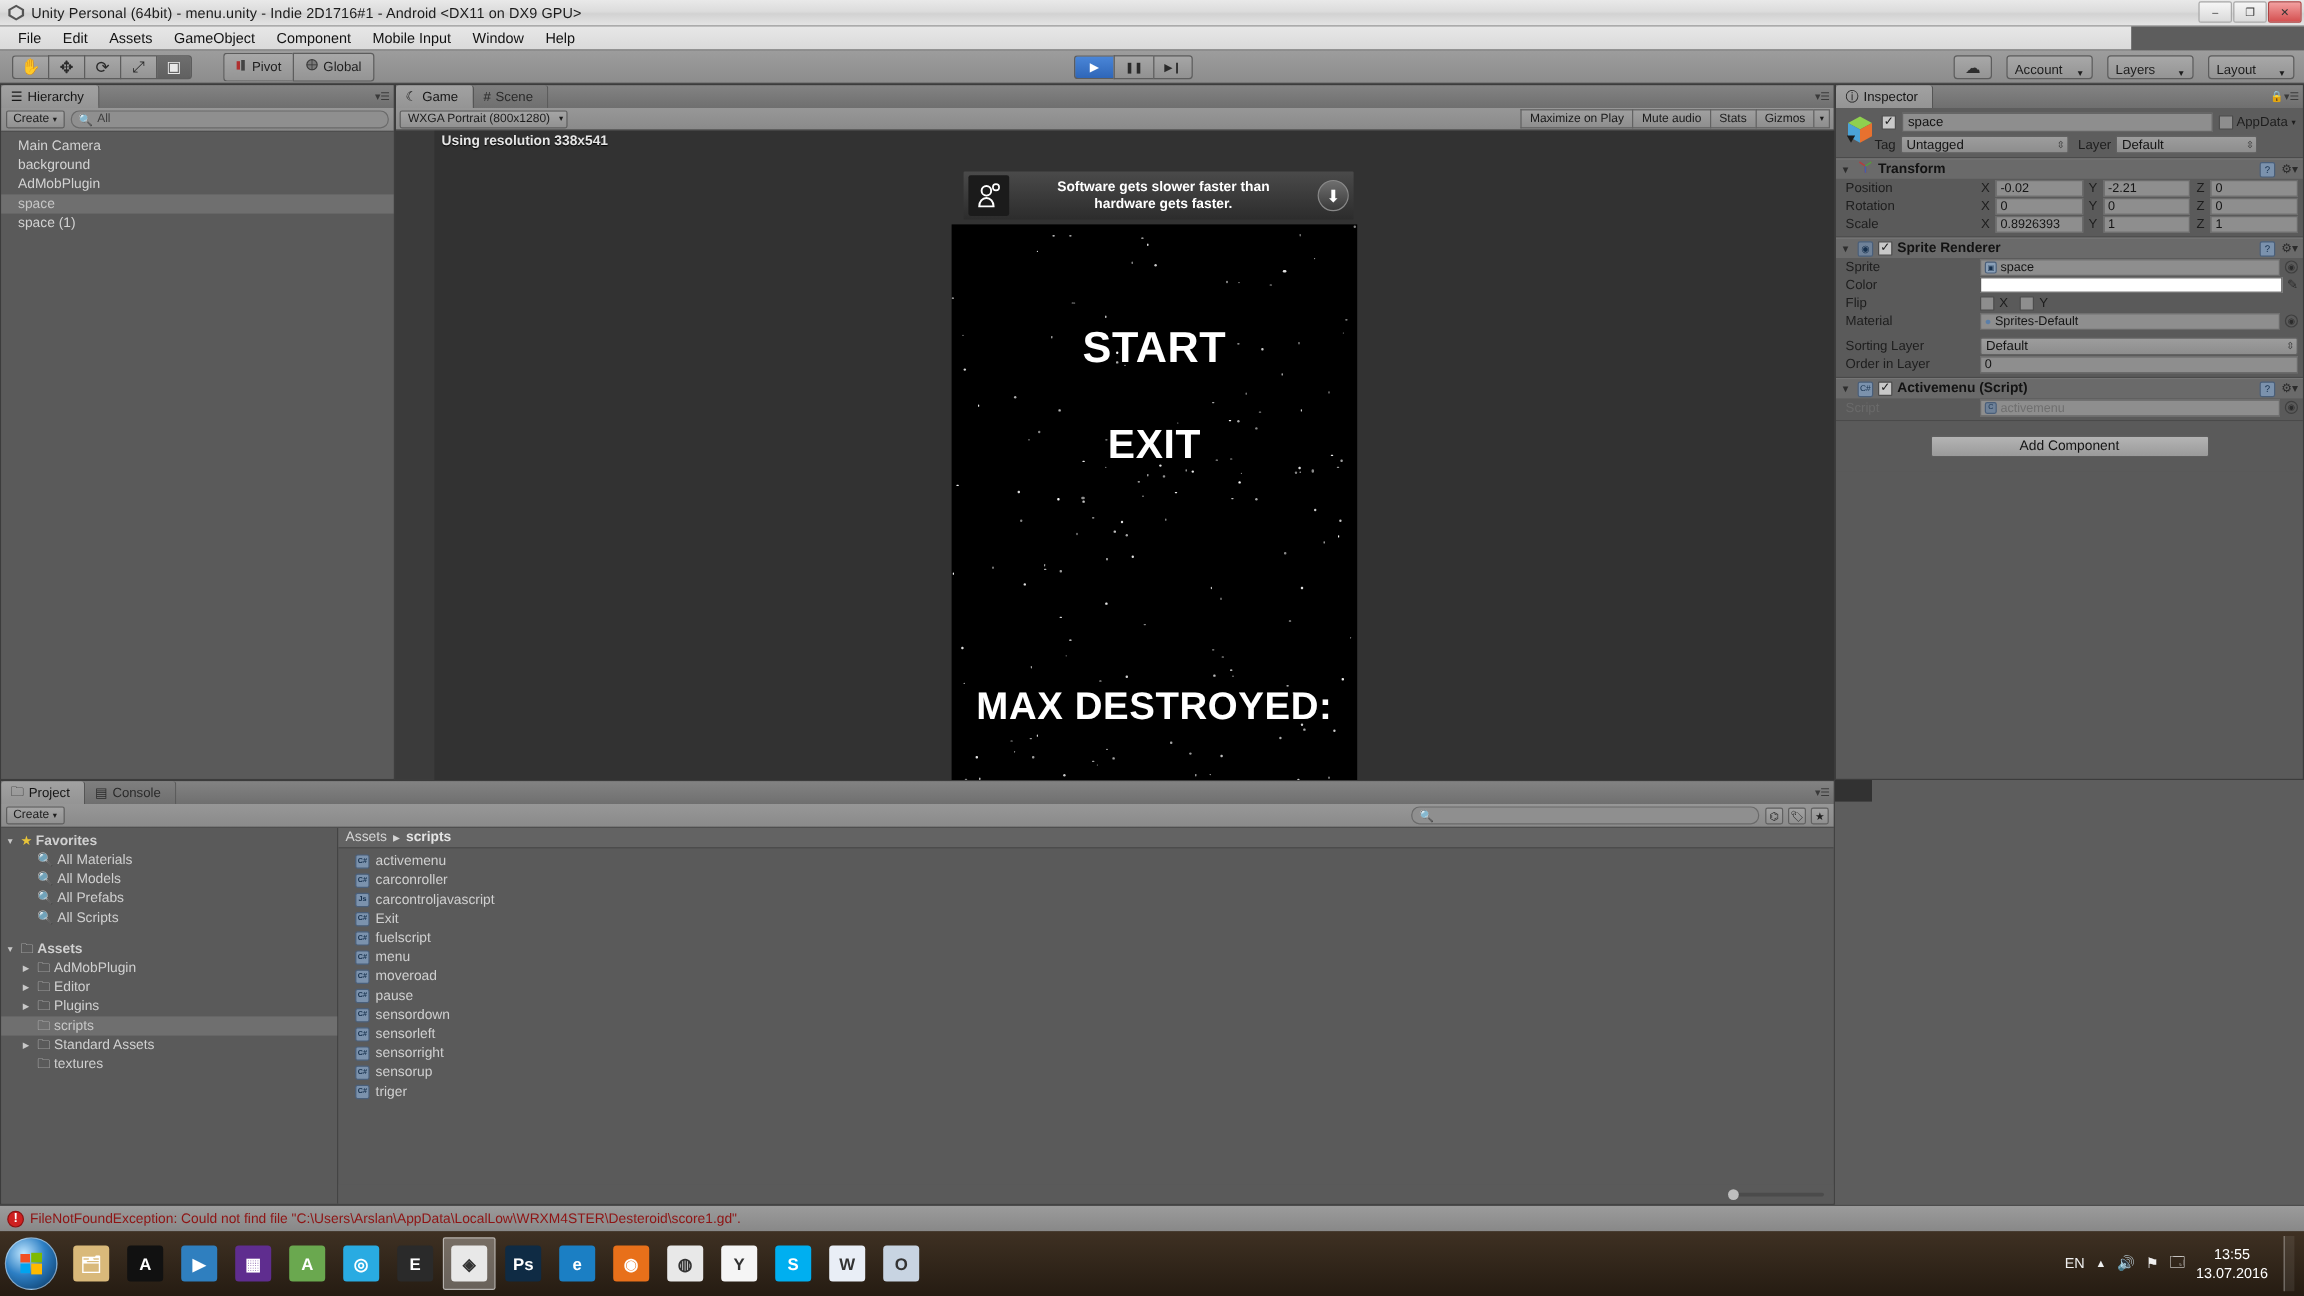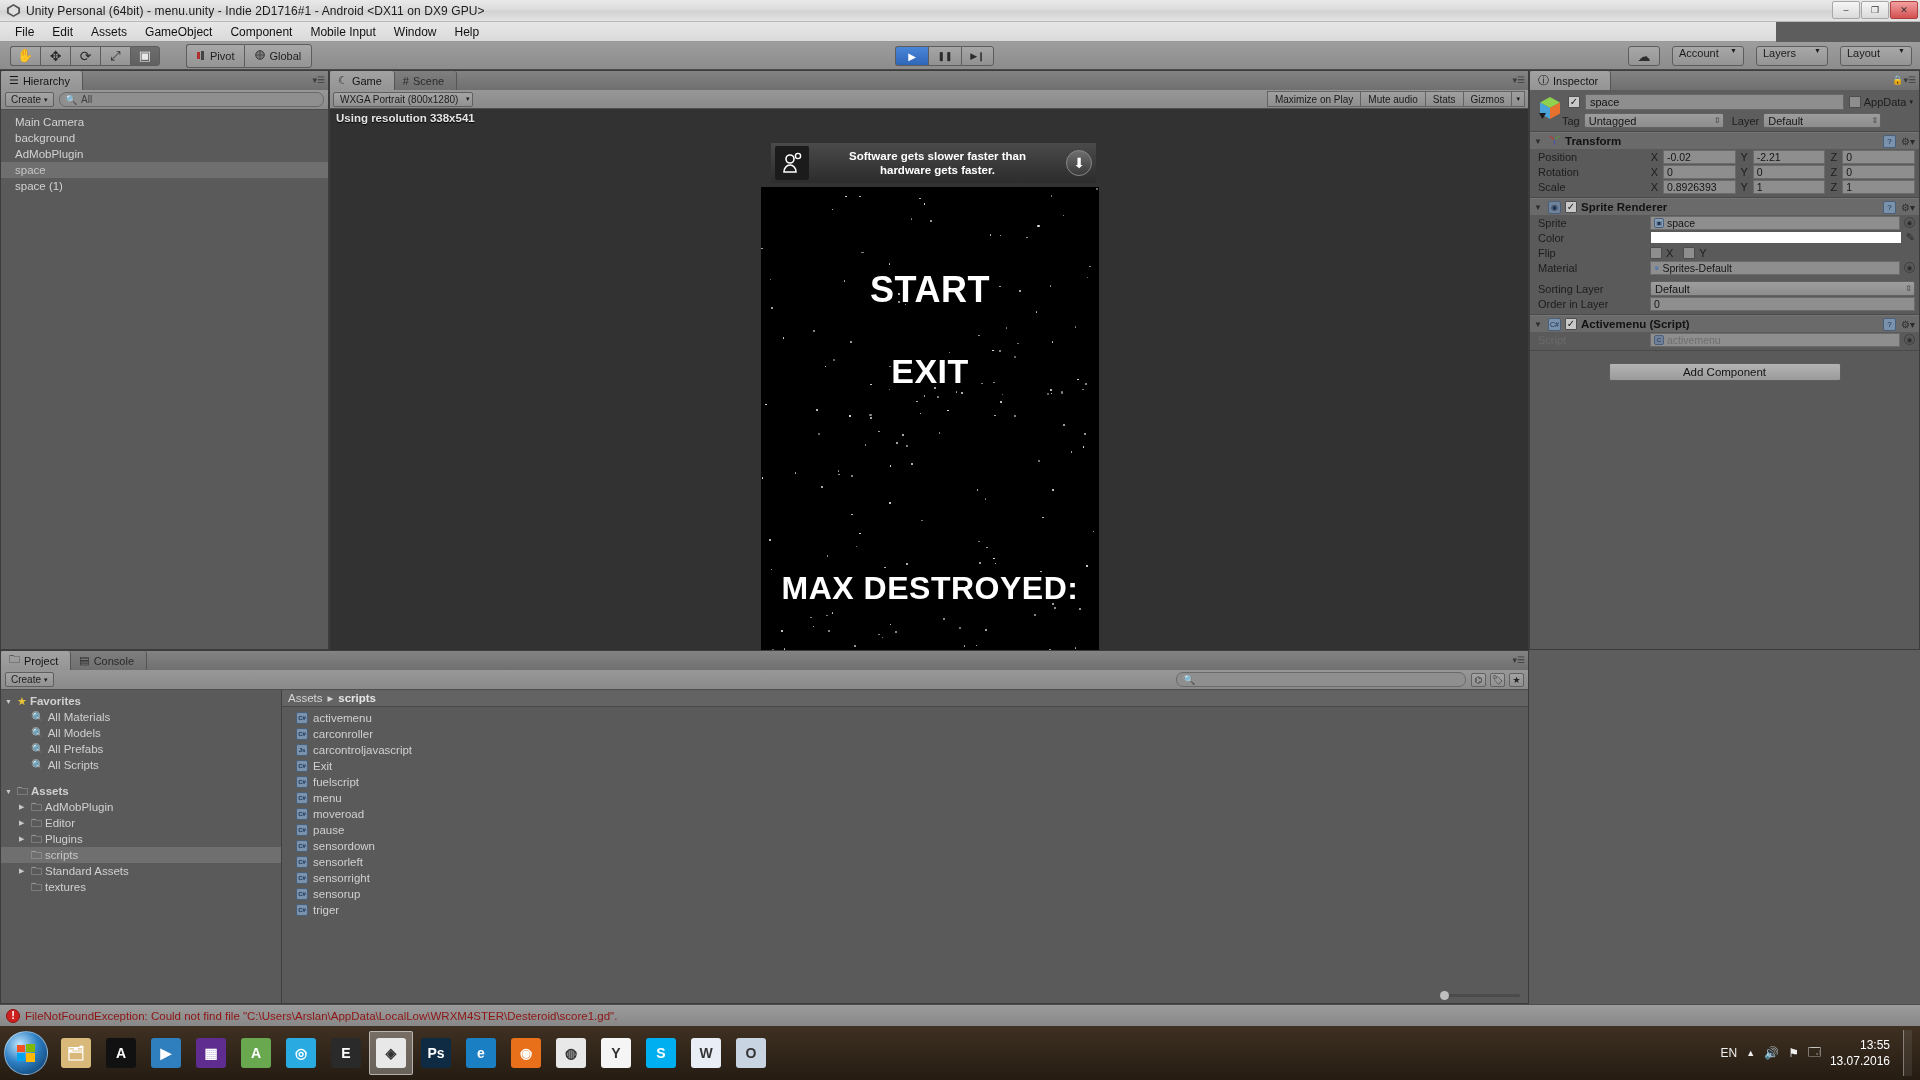--- a/index.html
+++ b/index.html
@@ -95,21 +95,21 @@
   .cloud-btn {
     width:32px;height:20px;
     background:linear-gradient(to bottom,#a8a8a8,#949494);
     border:1px solid #5d5d5d;border-radius:3px;
     display:flex;align-items:center;justify-content:center;
   }
   .drop-btn {
     height:20px; min-width:72px; padding:0 6px;
     background:linear-gradient(to bottom,#a8a8a8,#949494);
     border:1px solid #5d5d5d;border-radius:3px;
-    display:flex;align-items:flex-start;justify-content:space-between;
+    display:flex;align-items:flex-end;justify-content:space-between;
     font-size:11px;color:#1c1c1c;
   }
   .drop-btn .car { font-size:7px; }
 
   
   .panel { position:absolute; background:#5a5a5a; border:1px solid #3c3c3c; }
   .panel-tabs {
     height:19px; background:linear-gradient(to bottom,#838383,#6f6f6f);
     display:flex; align-items:flex-end; position:relative;
   }
@@ -176,21 +176,21 @@
   .gv-btn {
     height:16px; padding:0 7px;
     background:linear-gradient(to bottom,#a0a0a0,#8e8e8e);
     border:1px solid #636363; border-right:none;
     font-size:10px; color:#1a1a1a; display:flex;align-items:center;
     white-space:nowrap;
   }
   .gv-btn:last-child { border-right:1px solid #636363; padding:0 4px; }
   .game-canvas {
     position:relative; width:100%; height:calc(100% - 19px);
-    background:#323232; overflow:hidden;
+    background:#323232; overflow:hidden;margin-left:32px;
   }
   .res-label {
     position:absolute; left:6px; top:3px;
     font-size:11.5px; font-weight:bold; color:#e6e6e6;
     text-shadow:0 1px 1px #000;
   }
   .ad-banner {
     position:absolute; left:441px; top:34px; width:325px; height:40px;
     background:linear-gradient(to bottom,#4a4a4a,#2c2c2c);
     display:flex; align-items:center; justify-content:space-between;
@@ -351,21 +351,21 @@
     display:flex;align-items:center;justify-content:center;
     border:1px solid transparent;border-radius:2px;
   }
   .tb-app.active { background:rgba(255,255,255,.30); border:1px solid rgba(255,255,255,.5); }
   .tb-ico { width:30px;height:30px;border-radius:3px; display:flex;align-items:center;justify-content:center;
     font-size:14px;font-weight:bold;color:#fff; }
   .tray {
     position:absolute;right:0;top:0;height:54px;display:flex;align-items:center;gap:9px;padding-right:8px;
   }
   .tray-txt { font-size:12px;color:#efefef; }
-  .clock { text-align:right; color:#fff; font-size:12px; line-height:1.35; }
+  .clock { text-align:center; color:#fff; font-size:12px; line-height:1.35; }
   .showdesk { width:9px;height:46px;border-left:1px solid rgba(255,255,255,.35);
     background:rgba(255,255,255,.08); margin-left:4px;}
 </style>
 </head>
 <body>
 
 <div id="app">
 
   <div class="titlebar">
     <span class="tb-icon">

